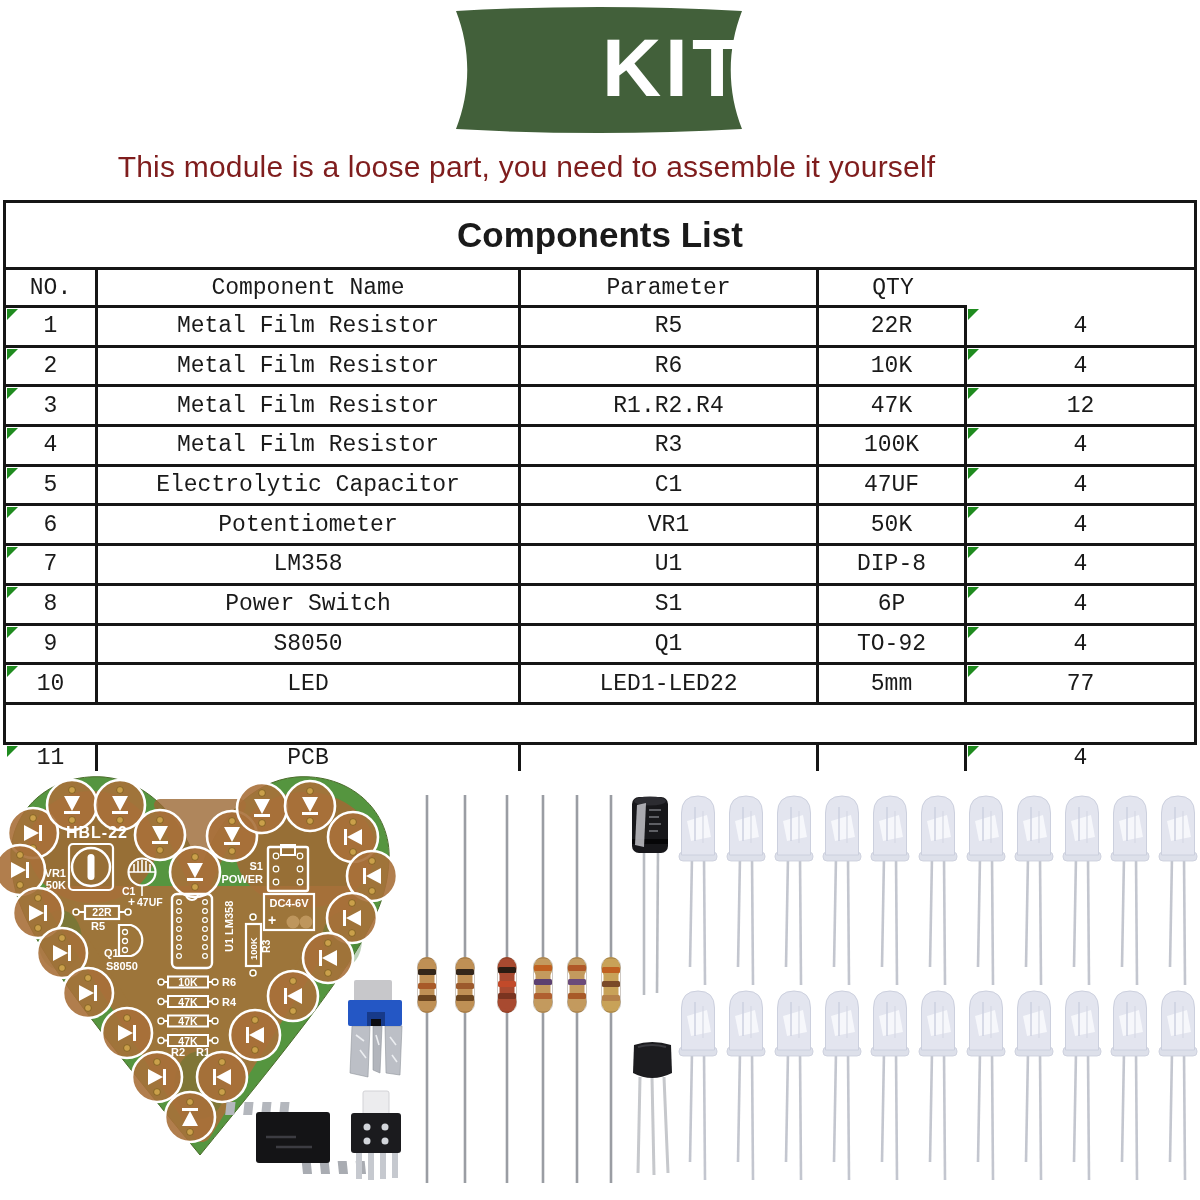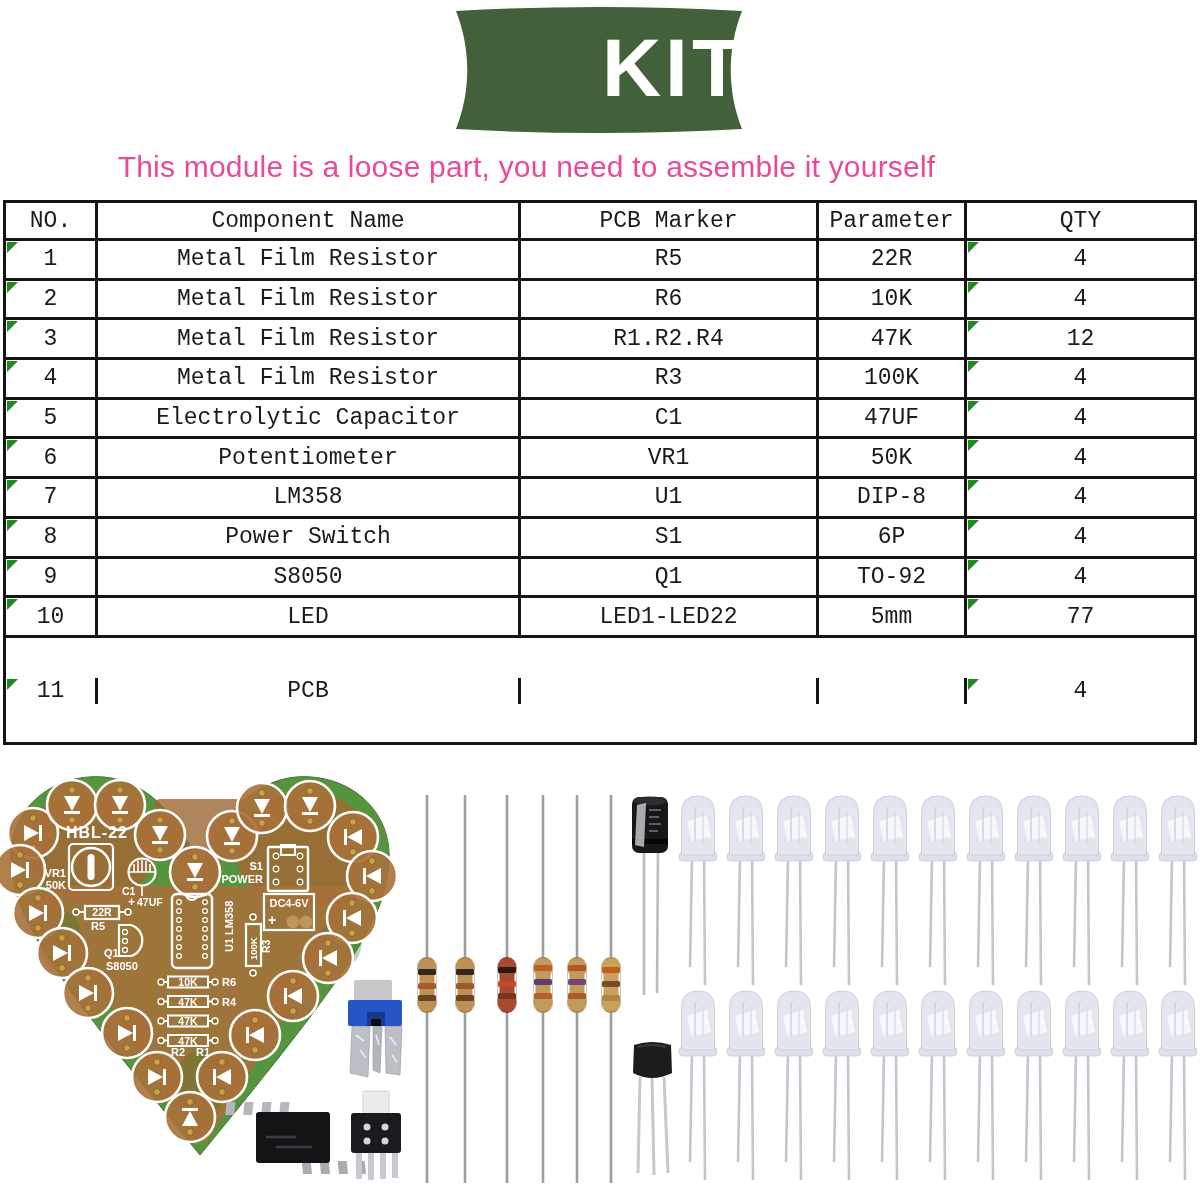--- a/index.html
+++ b/index.html
@@ -7,21 +7,21 @@
        font-family:"Liberation Sans",sans-serif;color:#1a1a1a;}
 
   
   .banner{position:absolute;left:452px;top:2px;width:294px;height:136px;}
   .banner svg{display:block;}
   .banner-label{position:absolute;left:0;top:14px;width:100%;text-align:right;
       font-size:82px;font-weight:bold;color:#ffffff;letter-spacing:4px;line-height:104px;}
 
   
   .subtitle{position:absolute;left:0;top:150px;width:1053px;text-align:center;
-      font-size:30px;color:#ec4899;letter-spacing:0.2px;}
+      font-size:30px;color:#7f1d1d;letter-spacing:0.2px;}
 
   
   .tbl{position:absolute;left:3px;top:200px;width:1194px;height:545px;
        border:3px solid #151515;box-sizing:border-box;background:#fff;}
   .tbl-title{height:64px;border-bottom:3px solid #151515;display:flex;
        align-items:center;justify-content:center;font-size:35px;font-weight:bold;}
   .trow{display:grid;grid-template-columns:92px 423px 298px 148px auto;height:38px;font-family:Liberation Mono, monospace;}
   .trow.data{height:39.7px;}
   .tcell{position:relative;border-right:3px solid #151515;border-bottom:3px solid #151515;
        display:flex;align-items:center;justify-content:center;font-size:23px;
@@ -40,30 +40,28 @@
 <div class="banner">
   <svg width="294" height="136" viewBox="0 0 294 136">
     <path d="M4,9 Q147,1 290,9 C275,47 275,89 290,127 Q147,135 4,127 C19,89 19,47 4,9 Z" fill="#42603a"></path>
   </svg>
   <div class="banner-label">KIT</div>
 </div>
 
 <div class="subtitle">This module is a loose part, you need to assemble it yourself</div>
 
 <div class="tbl">
+  <div class="tbl-title">Components List</div>
   <div id="tbl-rows">
       <div class="trow">
         <div class="tcell">
           <span>NO.</span>
         </div>
         <div class="tcell">
           <span>Component Name</span>
-        </div>
-        <div class="tcell">
-          <span>PCB Marker</span>
         </div>
         <div class="tcell">
           <span>Parameter</span>
         </div>
         <div class="tcell">
           <span>QTY</span>
         </div>
       </div>
       <div class="trow data">
         <div class="tcell">

